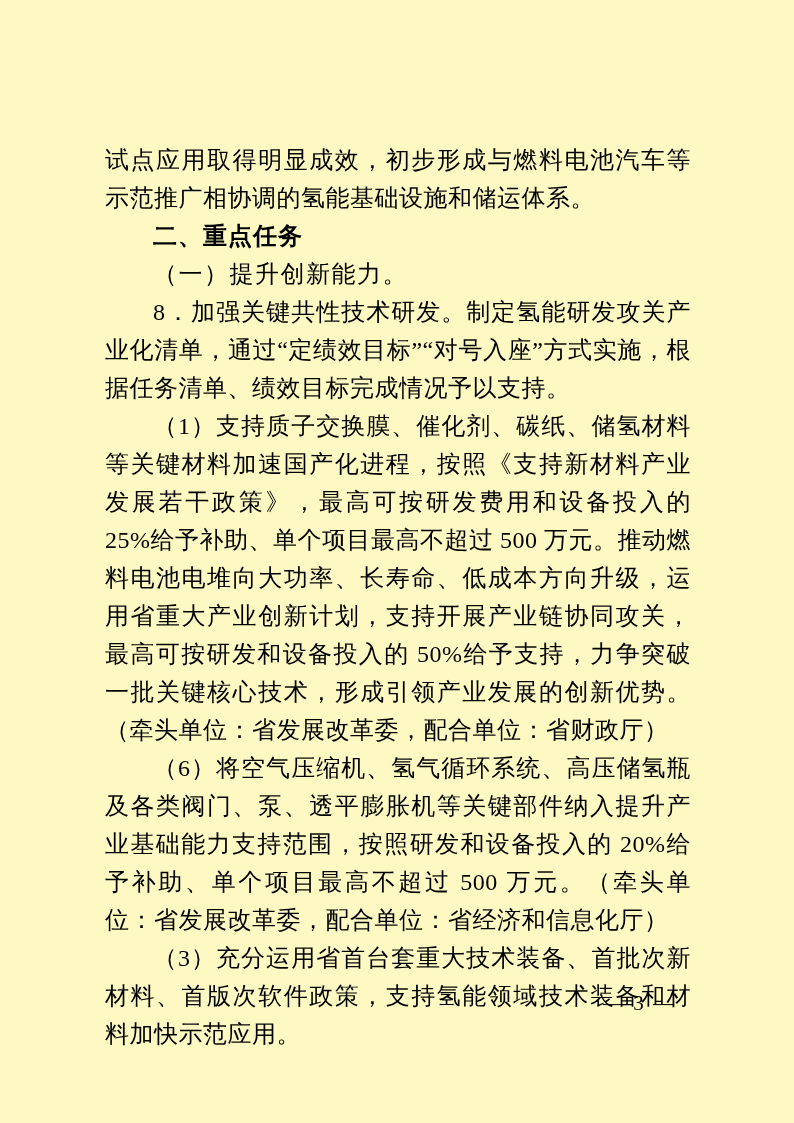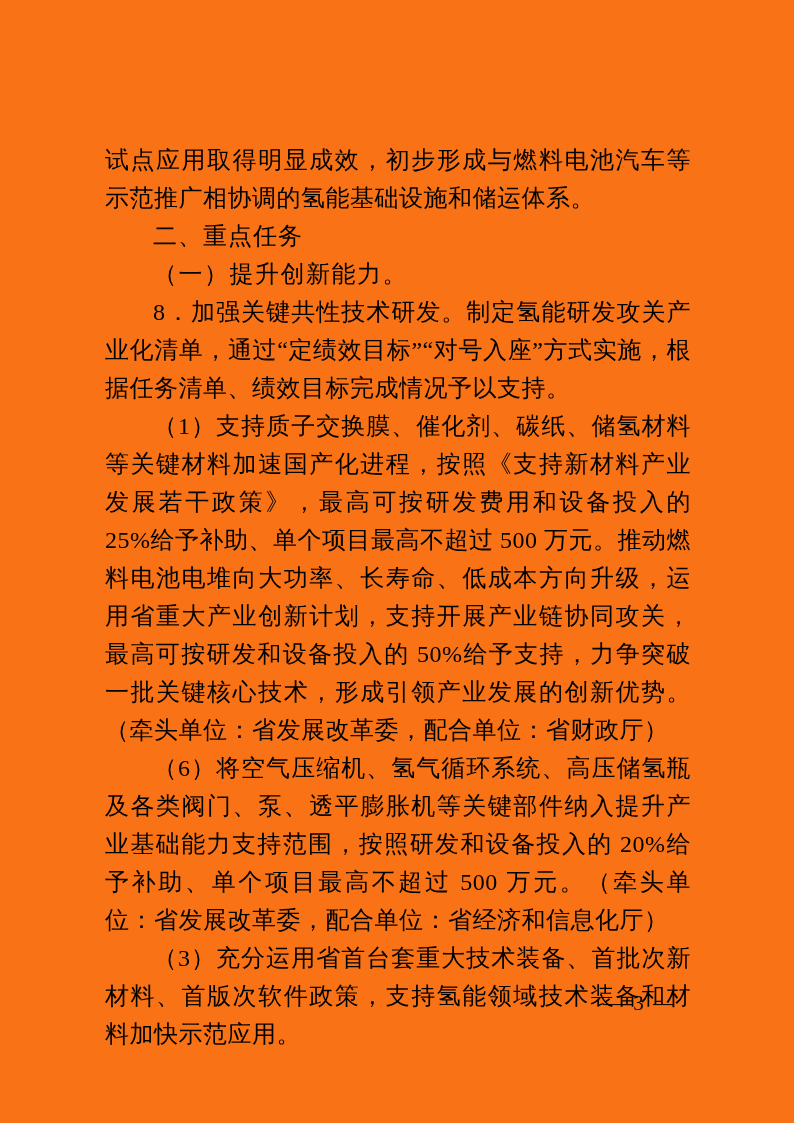--- a/index.html
+++ b/index.html
@@ -4,21 +4,21 @@
 <style>
   html, body {
     margin: 0;
     padding: 0;
     background: #ffffff;
   }
   .page {
     position: relative;
     width: 794px;
     height: 1123px;
-    background: #f97316;
+    background: #fef9c3;
     color: #000000;
     overflow: hidden;
     font-family: "Liberation Serif", "DejaVu Serif", serif;
   }
   .content {
     position: absolute;
     left: 105px;
     top: 141px;
     width: 586px;
     font-size: 24px;
@@ -32,21 +32,21 @@
     padding: 0;
   }
   .body-par {
     text-indent: 2em;
   }
   .body-noindent {
     text-indent: 0;
   }
   .heading-1 {
     text-indent: 2em;
-    font-weight: normal;
+    font-weight: bold;
     font-family: "Liberation Sans", "DejaVu Sans", sans-serif;
     letter-spacing: 1px;
   }
   .heading-2 {
     text-indent: 2em;
     font-weight: normal;
     letter-spacing: 1.5px;
   }
   .page-number {
     position: absolute;

